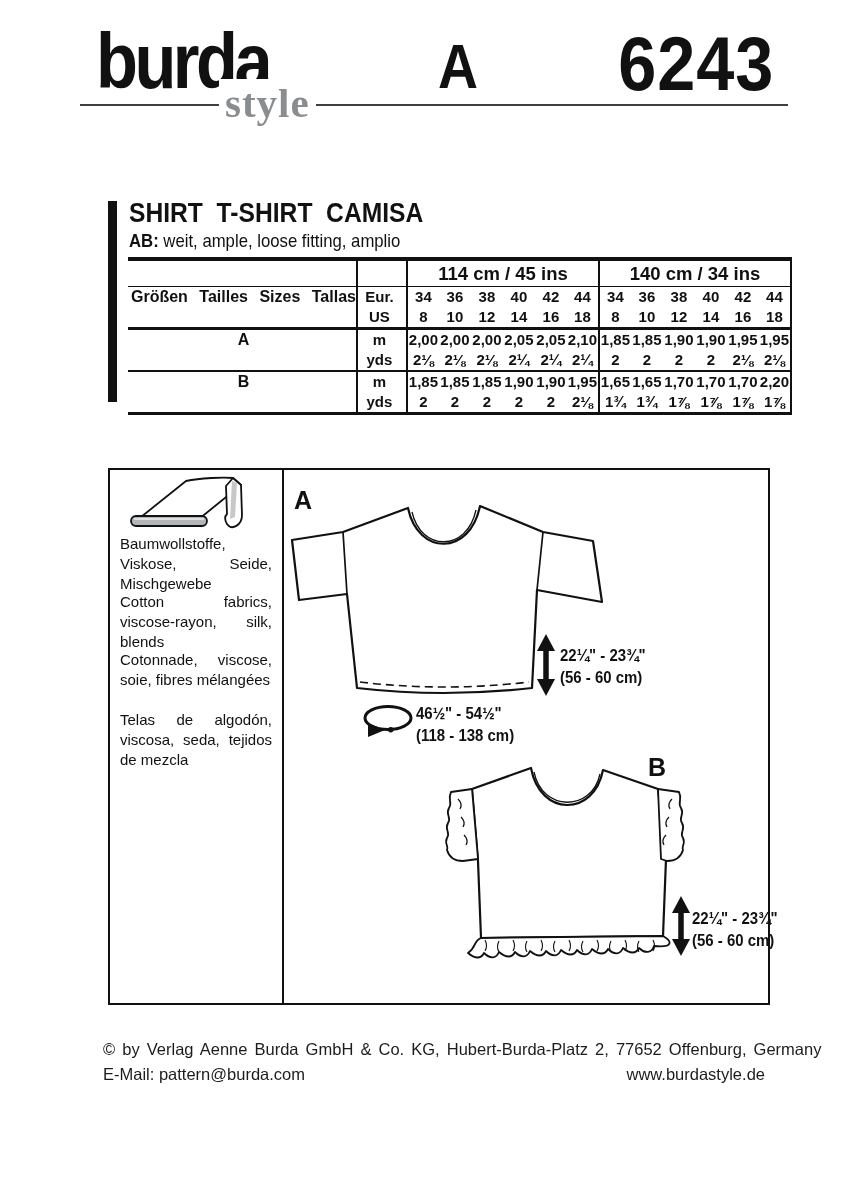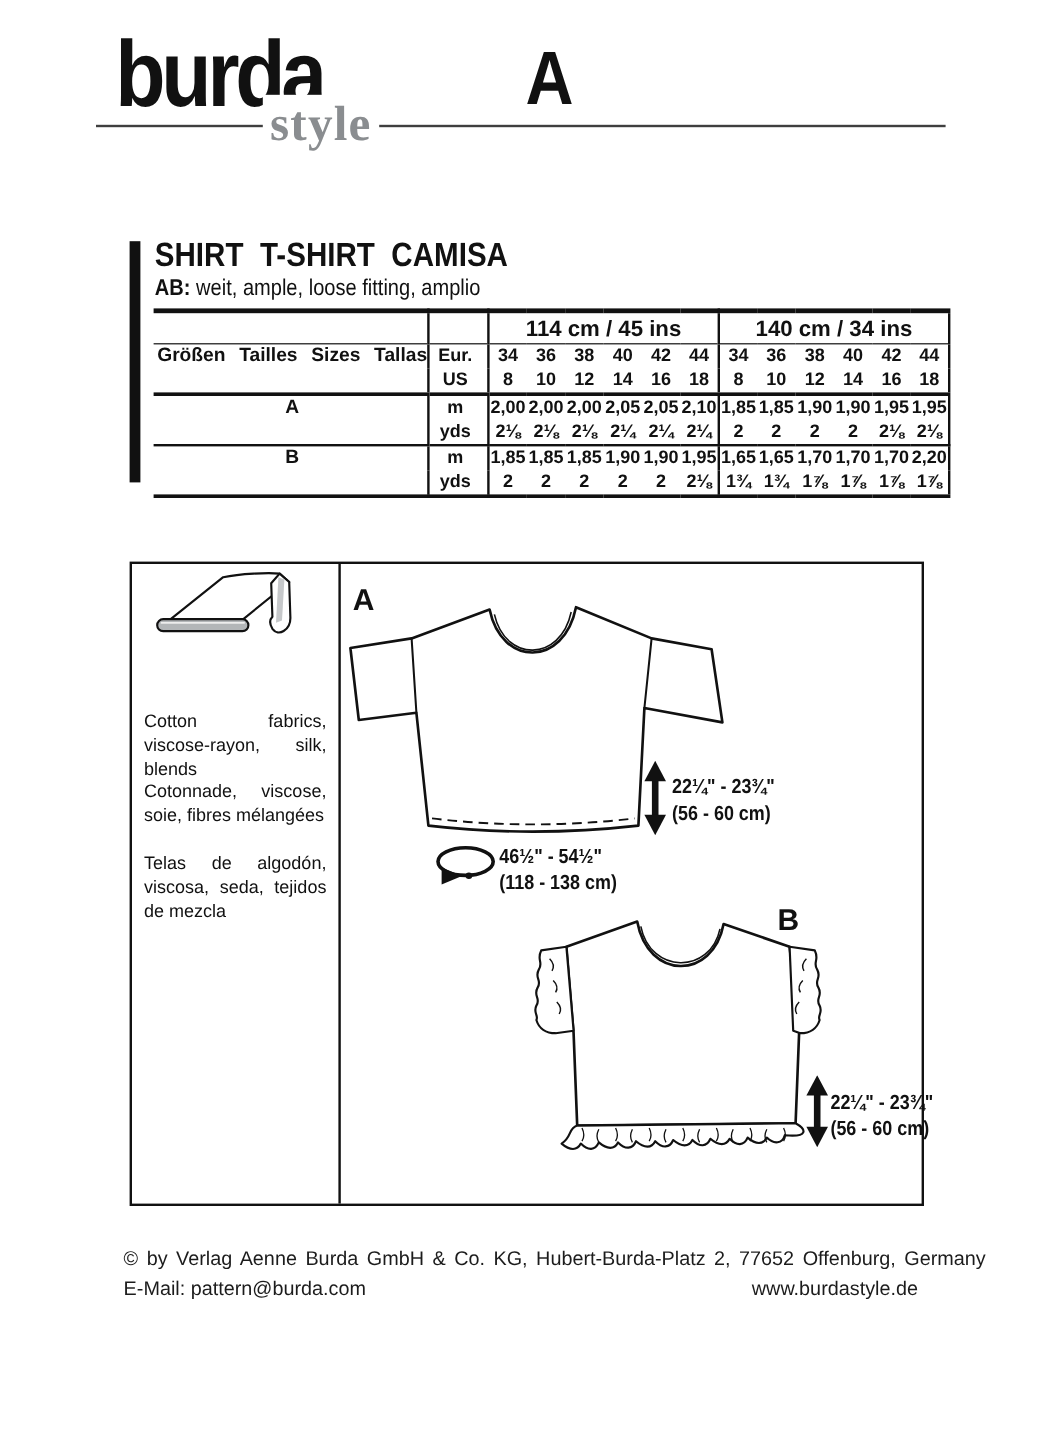--- a/index.html
+++ b/index.html
@@ -72,20 +72,21 @@
 </style>
 </head>
 <body>
 
 <div id="canvas">
 
   <div class="abs head-rule"></div>
   <div class="abs logo-main"><span class="condL">burda</span></div>
   <div class="abs logo-sub">style</div>
   <div class="abs view-letter"><span class="condL">A</span></div>
+  <div class="abs pattern-no"><span class="condR">6243</span></div>
 
   <div class="abs title-bar"></div>
   <div class="abs main-title"><span class="condL">SHIRT  T-SHIRT  CAMISA</span></div>
   <div class="abs sub-title"><span class="condL"><b>AB:</b><span> weit, ample, loose fitting, amplio</span></span></div>
 
   <div class="abs" id="tblwrap">
     <table>
       <colgroup>
         <col style="width:211px">
           <col style="width:50px">
@@ -210,20 +211,21 @@
     <div class="draw-divider"></div>
 
     <svg class="bolt" width="135" height="62" viewBox="0 0 135 62">
       <path d="M 8 48 L 58 8 C 72 5 96 4 105 5 L 113 12 L 66 50 Z" fill="#fff" stroke="#111" stroke-width="1.8" stroke-linejoin="round"></path>
       <path d="M 105 5 L 113 12 L 114 42 C 114 52 104 58 99 51 C 96 46 97 43 99 41 L 98 13 Z" fill="#fff" stroke="#111" stroke-width="1.8" stroke-linejoin="round"></path>
       <polygon points="104,8 109,10 107,44 102,46" fill="#c6c8ca"></polygon>
       <rect x="3" y="43" width="76" height="10" rx="5" fill="#b3b6b8" stroke="#111" stroke-width="1.8"></rect>
       <line x1="6" y1="46" x2="76" y2="46" stroke="#ededed" stroke-width="1.5"></line>
     </svg>
 
+    <p class="fab fab-de">Baumwollstoffe, Viskose, Seide, Mischgewebe</p>
     <p class="fab fab-en">Cotton fabrics, viscose-rayon, silk, blends</p>
     <p class="fab fab-fr">Cotonnade, viscose, soie, fibres mélangées</p>
     <p class="fab fab-es">Telas de algodón, viscosa, seda, tejidos de mezcla</p>
   </div>
 
   <div class="abs gm-label lblA">A</div>
   <svg class="abs" style="left:285px;top:470px;" width="330" height="250" viewBox="0 0 330 250">
     <path d="M 123 38 C 133 86 185 86 195 36 L 258 62 L 308 71 L 317 132 L 252 120 L 247 218 Q 158 228 72 218 L 62 124 L 14 130 L 7 70 L 58 62 Z" fill="#fff" stroke="#111" stroke-width="2.2" stroke-linejoin="round"></path>
     <path d="M 127 42 C 136 82 182 82 191 40" fill="none" stroke="#111" stroke-width="1.3"></path>
     <path d="M 58 62 L 62 124 M 258 62 L 252 120" fill="none" stroke="#111" stroke-width="1.7"></path>

